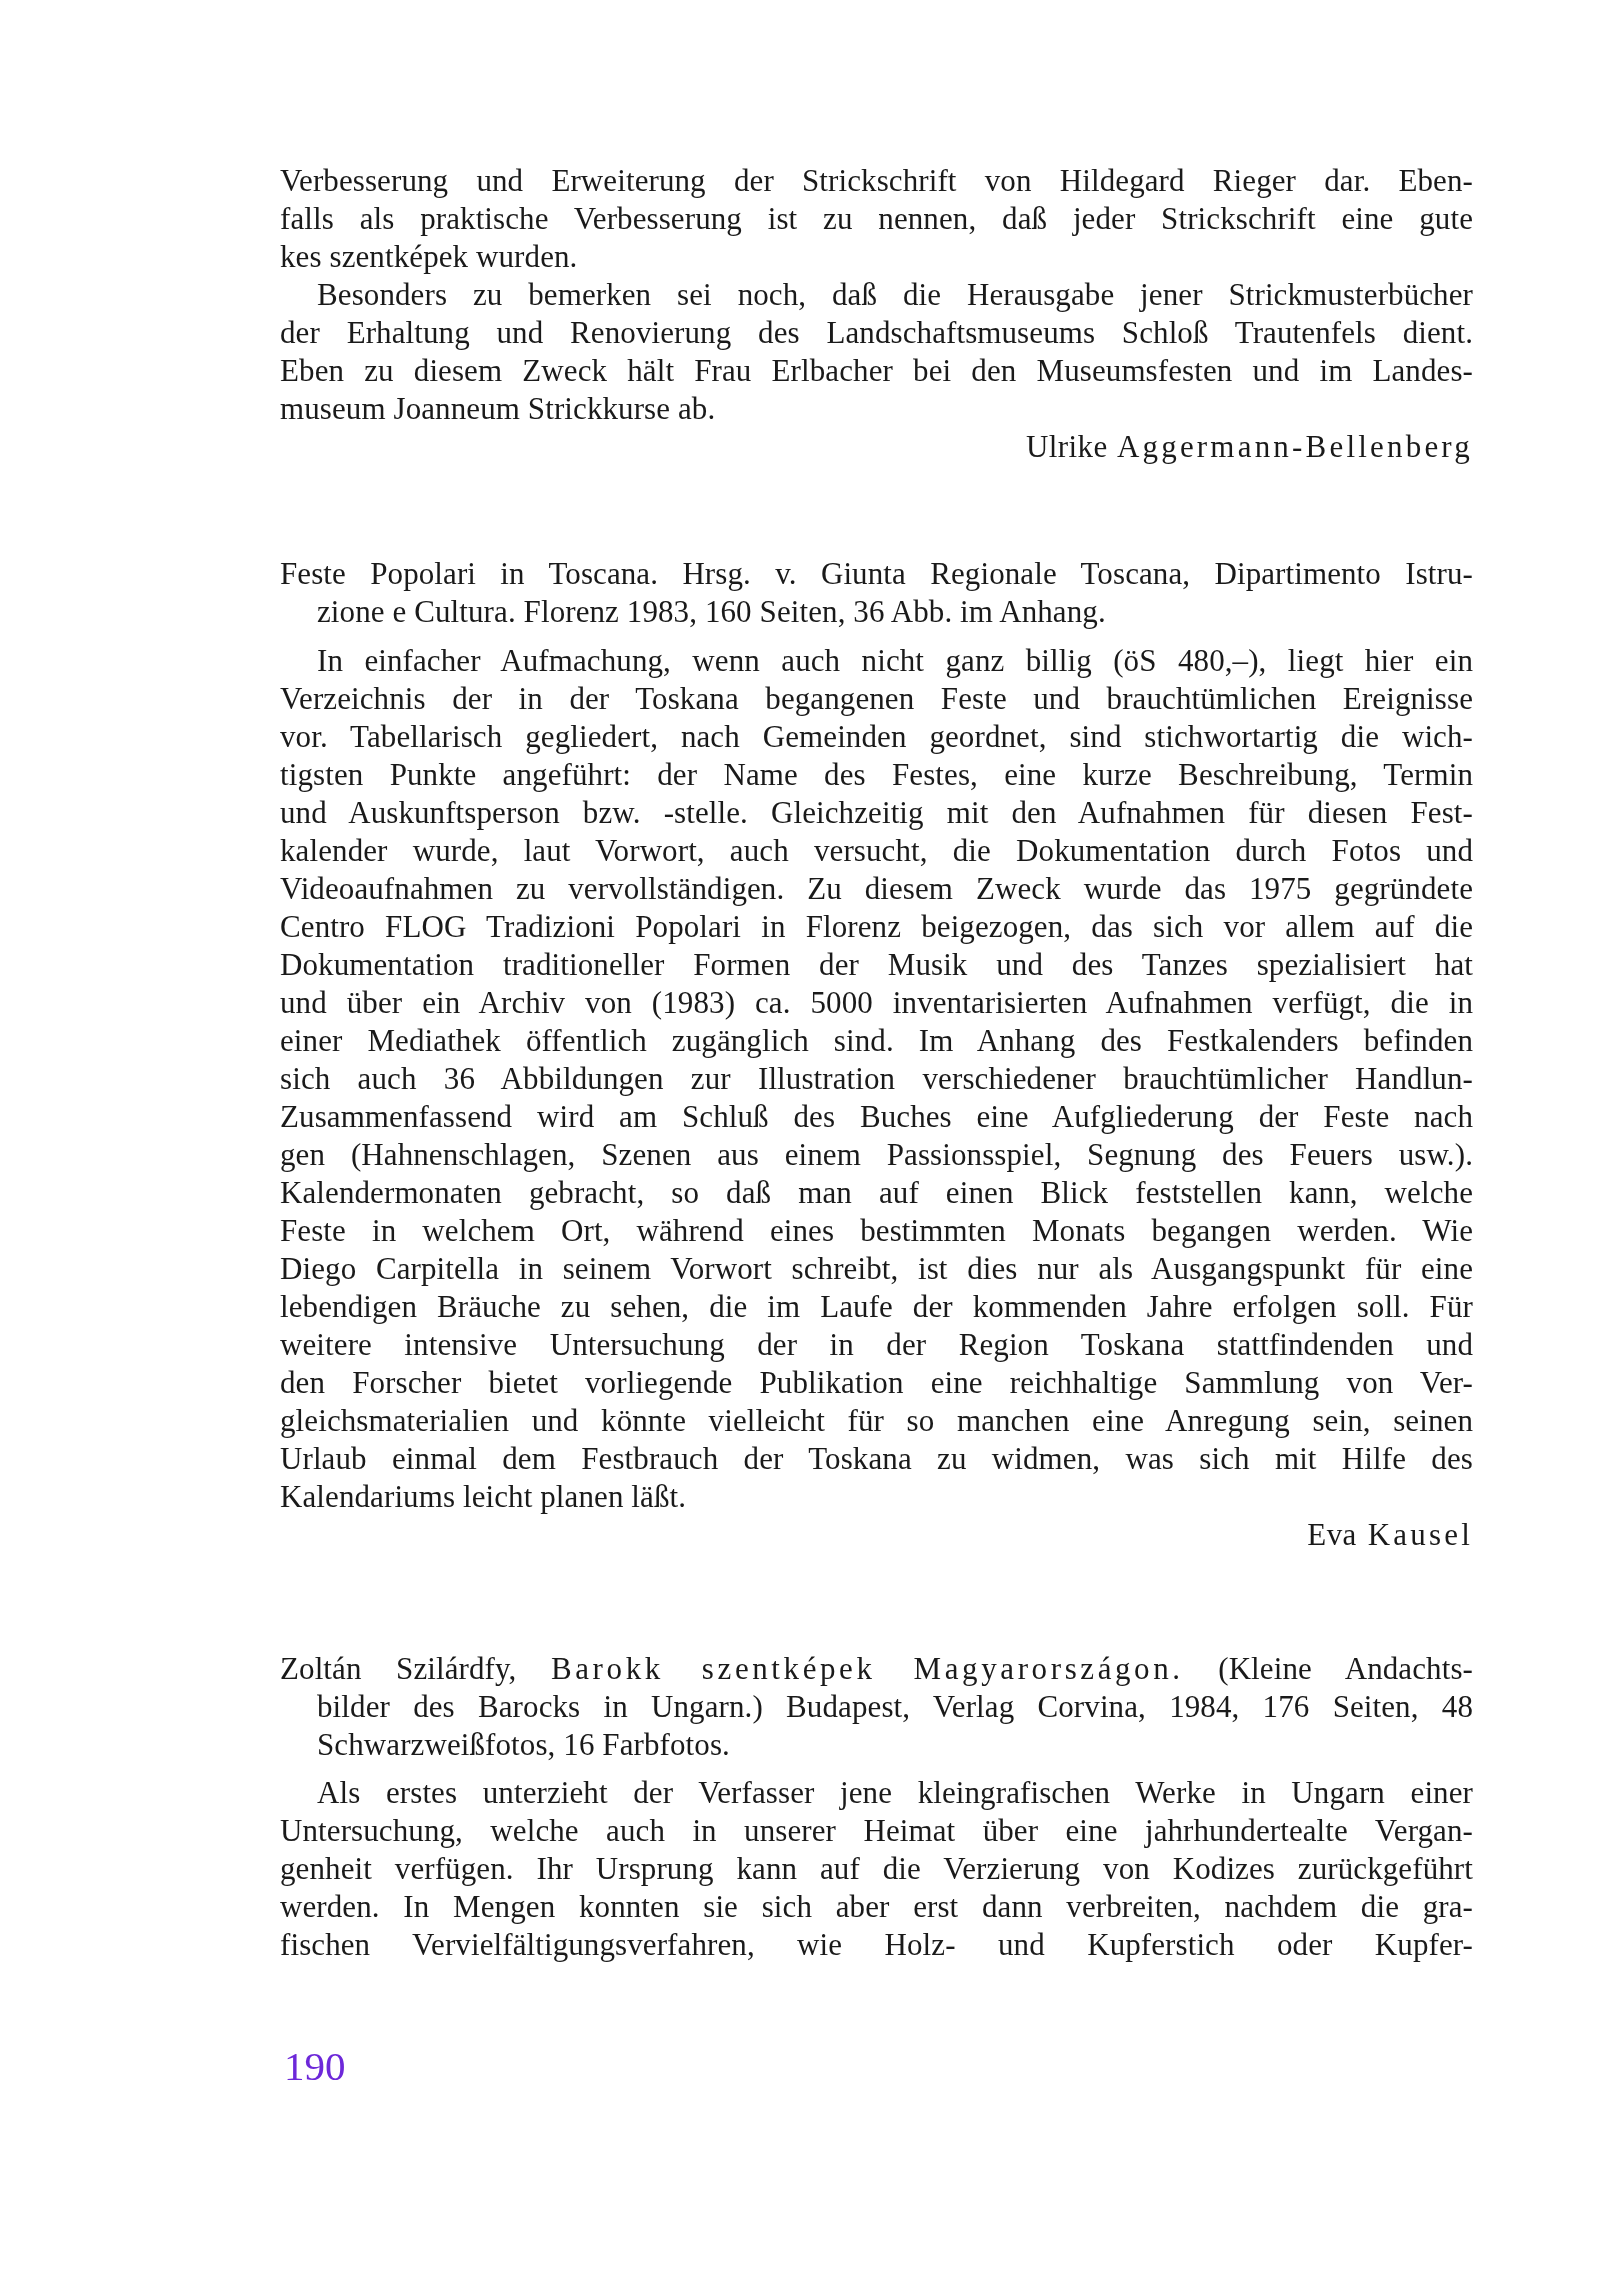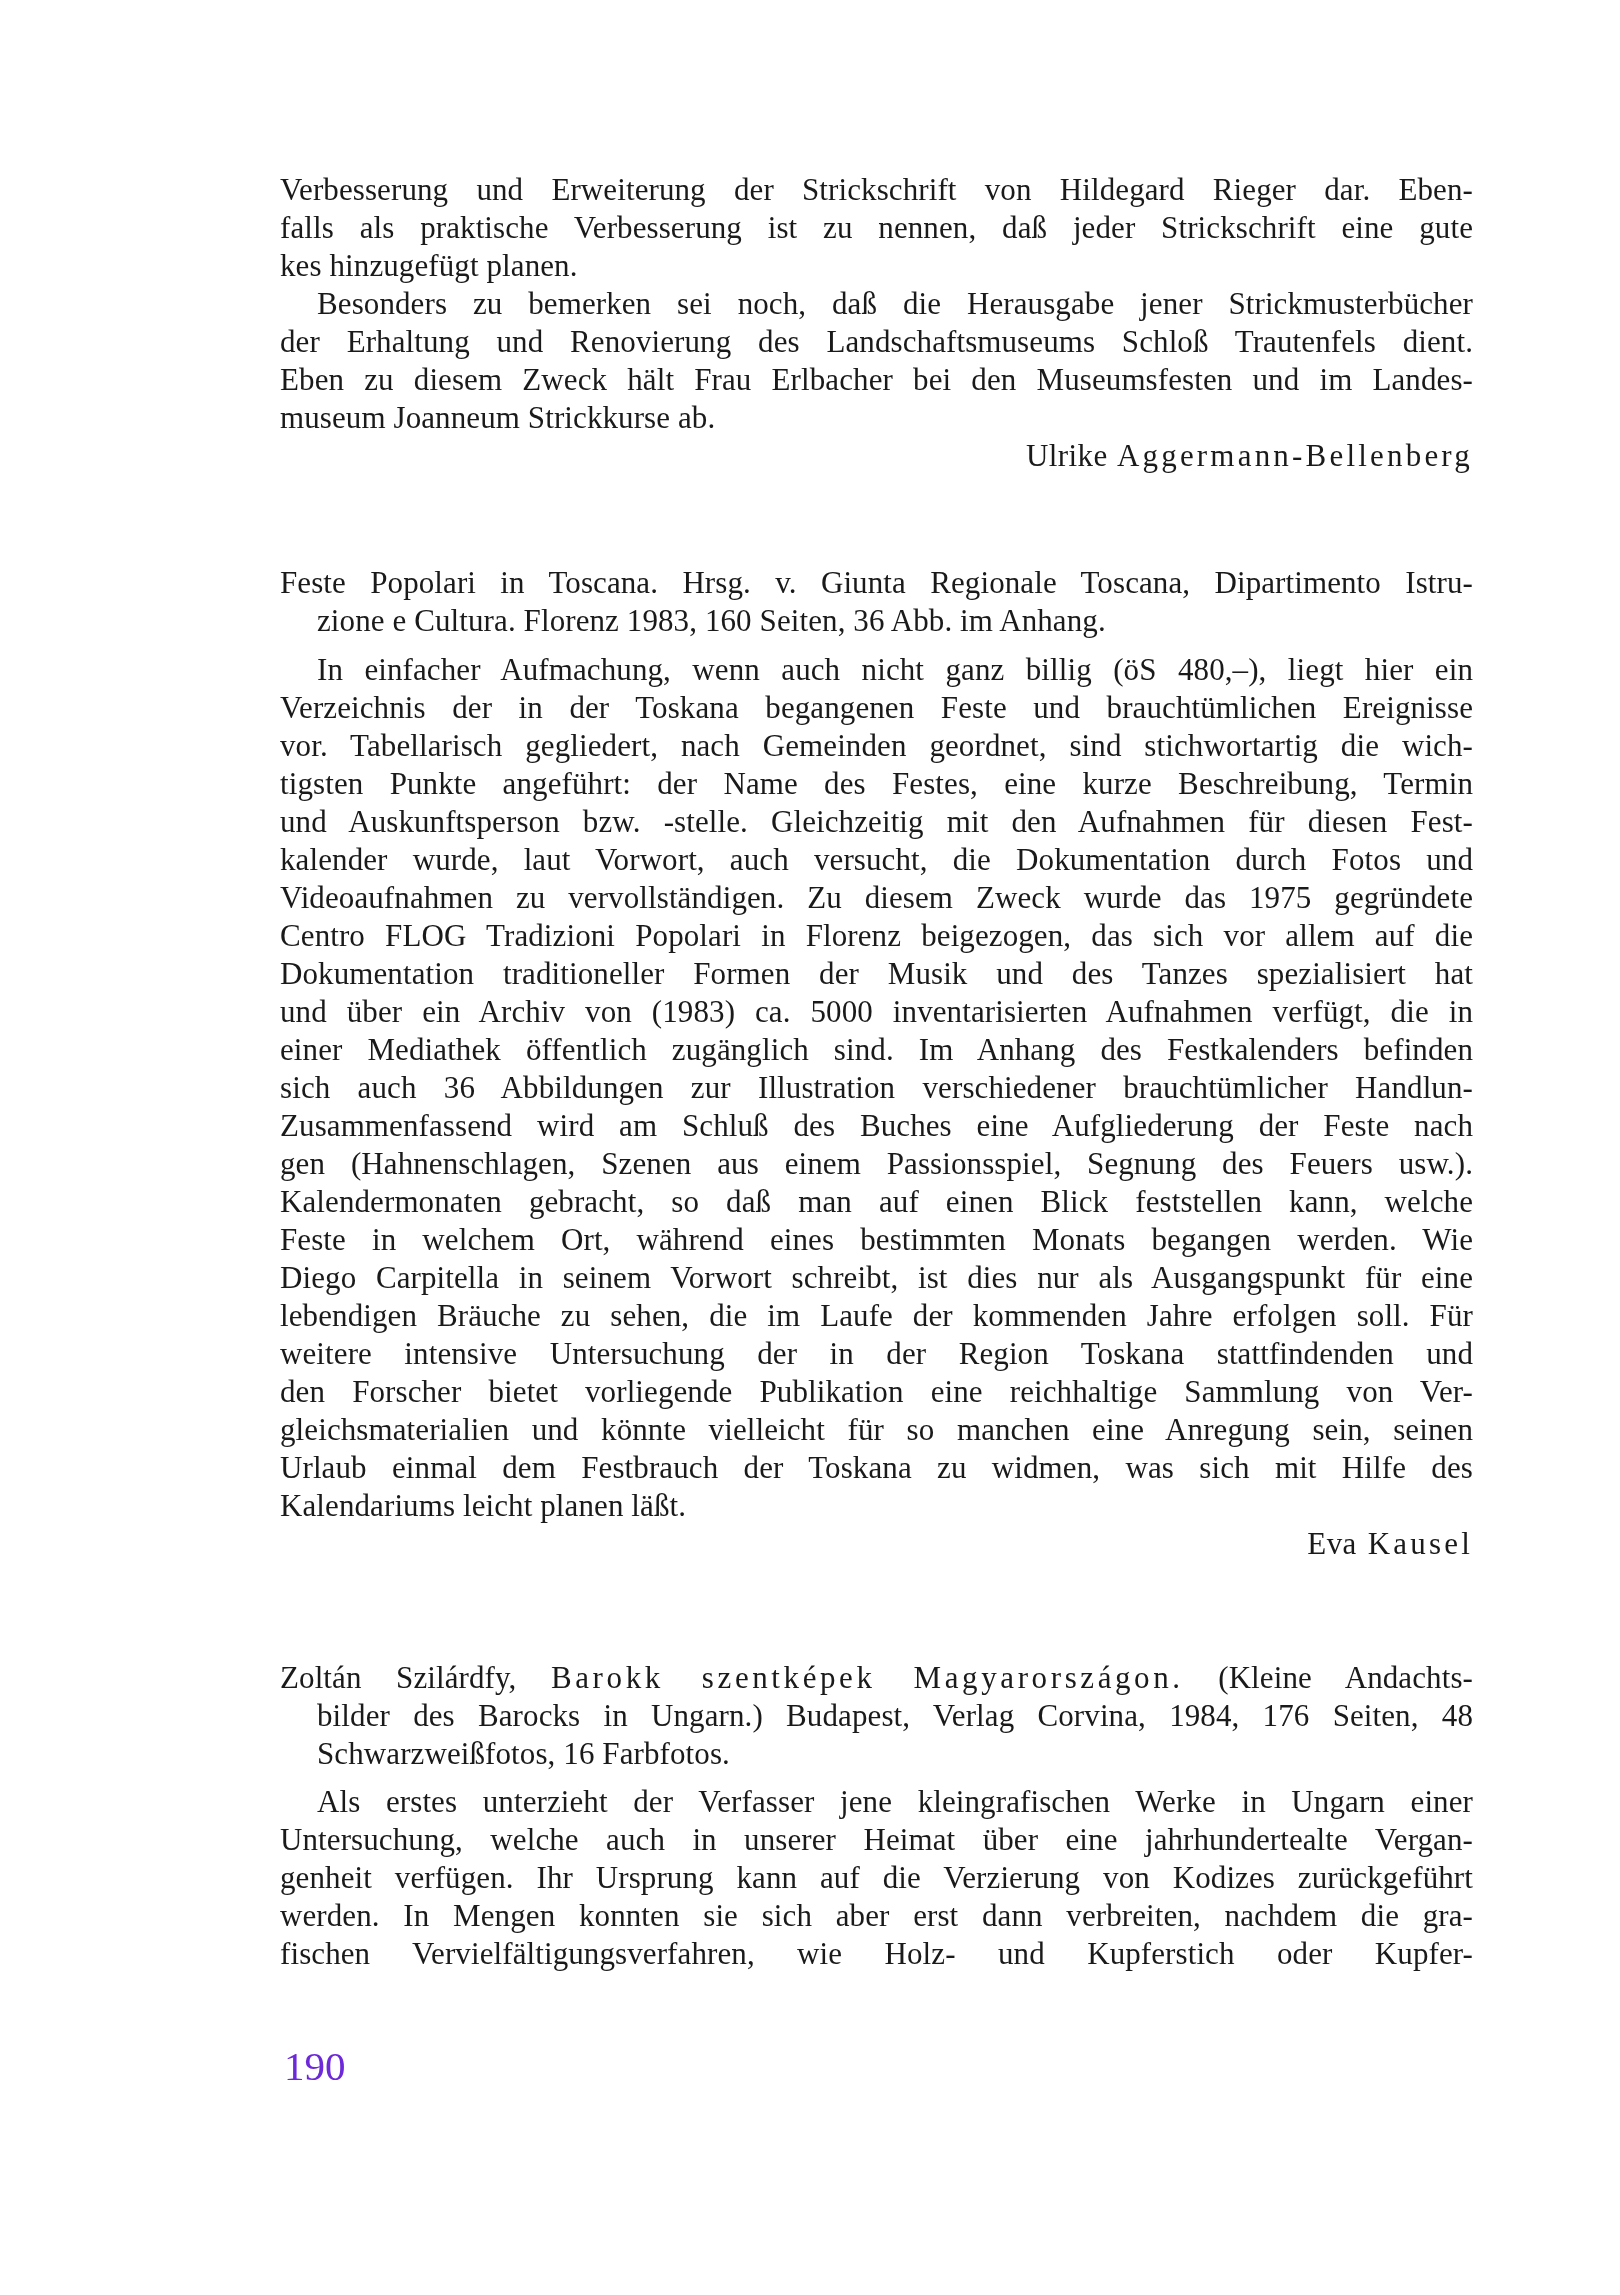--- a/index.html
+++ b/index.html
@@ -13,21 +13,20 @@
       position: relative;
       overflow: hidden;
       font-family: "Liberation Serif", "DejaVu Serif", serif;
       color: #1a1a1a;
     }
     .page {
       position: absolute;
       left: 280px;
       top: 162px;
       width: 1193px;
-      margin-top: 9px;
     }
     .line {
       display: block;
       font-size: 31px;
       line-height: 38px;
       height: 38px;
       white-space: nowrap;
       text-align: justify;
       text-align-last: justify;
       letter-spacing: 0.1px;
@@ -74,21 +73,21 @@
   </style>
 </head>
 <body>
 
 <div class="page">
 
   <section>
     <div>
       <span class="line">Verbesserung und Erweiterung der Strickschrift von Hildegard Rieger dar. Eben-</span>
       <span class="line">falls als praktische Verbesserung ist zu nennen, daß jeder Strickschrift eine gute</span>
-      <span class="line last">kes hinzugefügt planen.</span>
+      <span class="line last">kes szentképek wurden.</span>
     </div>
     <div>
       <span class="line indent">Besonders zu bemerken sei noch, daß die Herausgabe jener Strickmusterbücher</span>
       <span class="line">der Erhaltung und Renovierung des Landschaftsmuseums Schloß Trautenfels dient.</span>
       <span class="line">Eben zu diesem Zweck hält Frau Erlbacher bei den Museumsfesten und im Landes-</span>
       <span class="line last">museum Joanneum Strickkurse ab.</span>
     </div>
     <div class="signature">
       <span class="sig-first">Ulrike</span>
       <span>Aggermann-Bellenberg</span>

